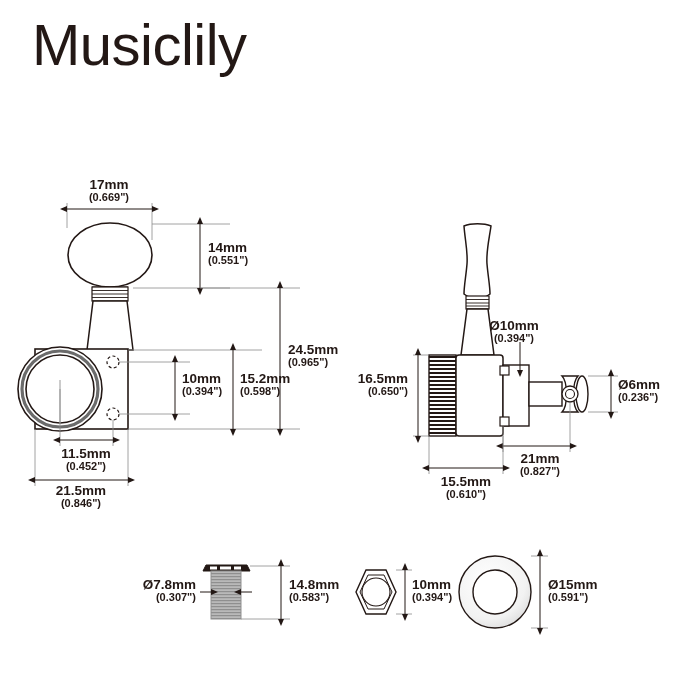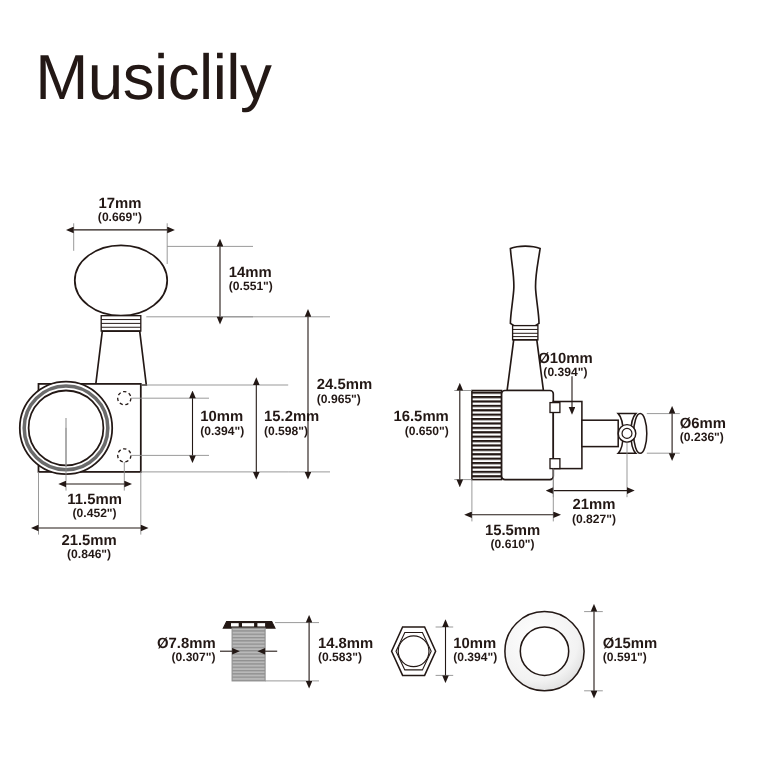--- a/index.html
+++ b/index.html
@@ -16,21 +16,21 @@
   }
   #sheet {
     position: absolute;
     inset: 0;
     width: 700px;
     height: 700px;
   }
   .brand {
     position: absolute;
     left: 32px;
-    top: 42px;
+    top: 16px;
     font-family: "Liberation Sans", sans-serif;
     font-size: 58px;
     font-weight: 400;
     color: #231815;
     letter-spacing: -0.5px;
     line-height: 1;
     white-space: nowrap;
   }
   svg text {
     font-family: "Liberation Sans", sans-serif;

